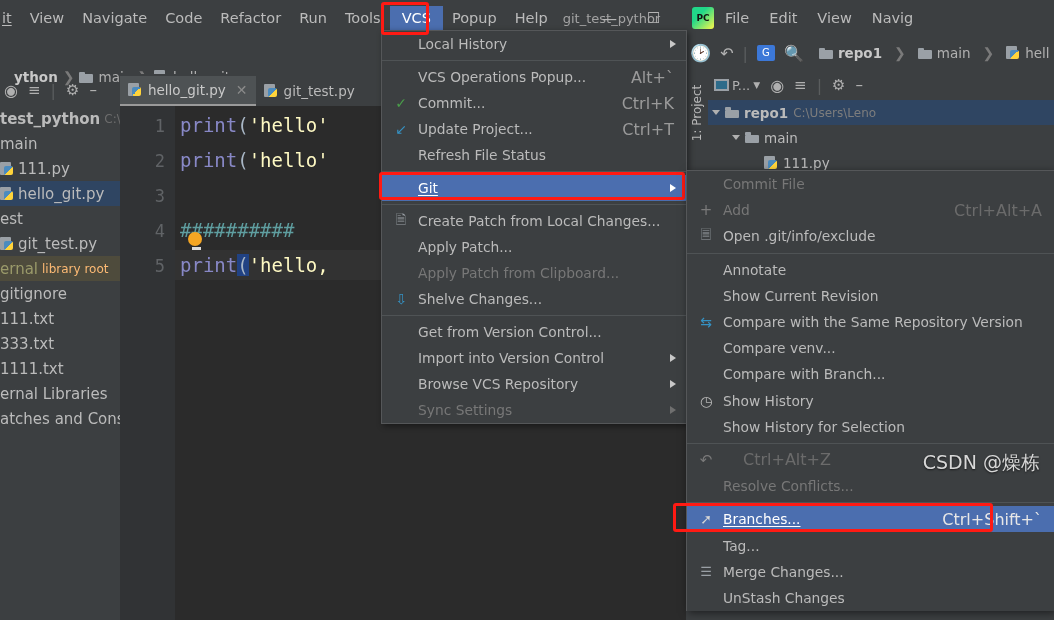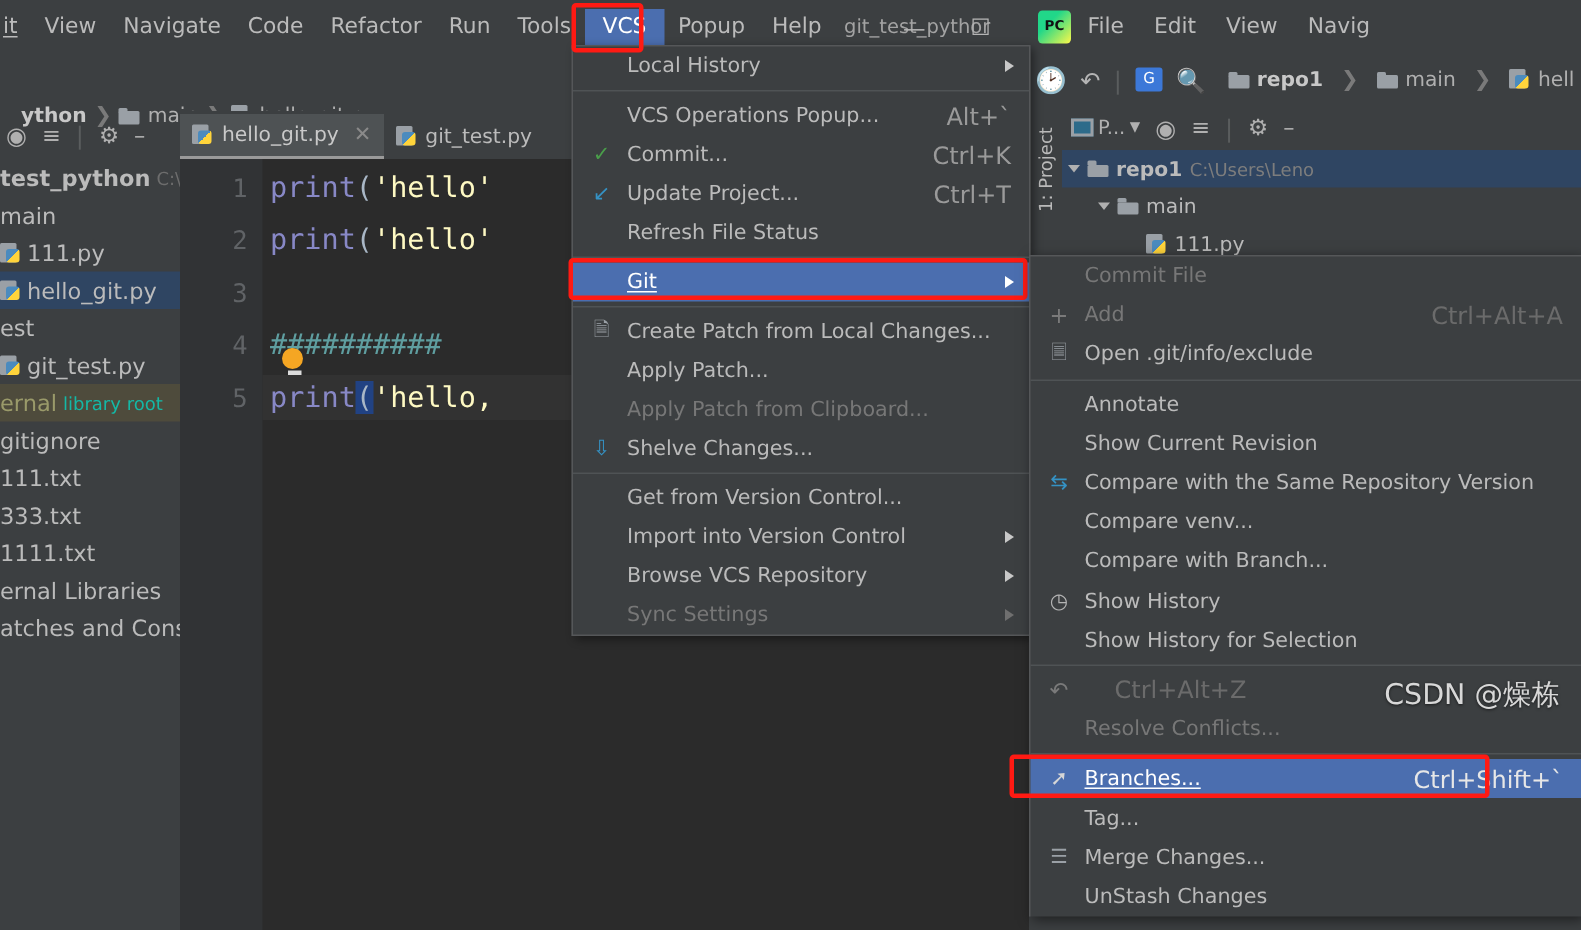--- a/index.html
+++ b/index.html
@@ -257,21 +257,21 @@
       </div>
       <div class="trow">
         <span class="pyico">
             <i class="sh"></i>
             <i class="b"></i>
           </span>
         <span class="lbl">git_test.py</span>
       </div>
       <div class="trow selolive">
         <span class="lbl" style="color:#9a9a6a;">ernal</span>
-        <span class="path" style="color:#14b8a6;">library root</span>
+        <span class="path" style="color:#fdba74;">library root</span>
       </div>
       <div class="trow">
         <span class="lbl">gitignore</span>
       </div>
       <div class="trow">
         <span class="lbl">111.txt</span>
       </div>
       <div class="trow">
         <span class="lbl">333.txt</span>
       </div>

